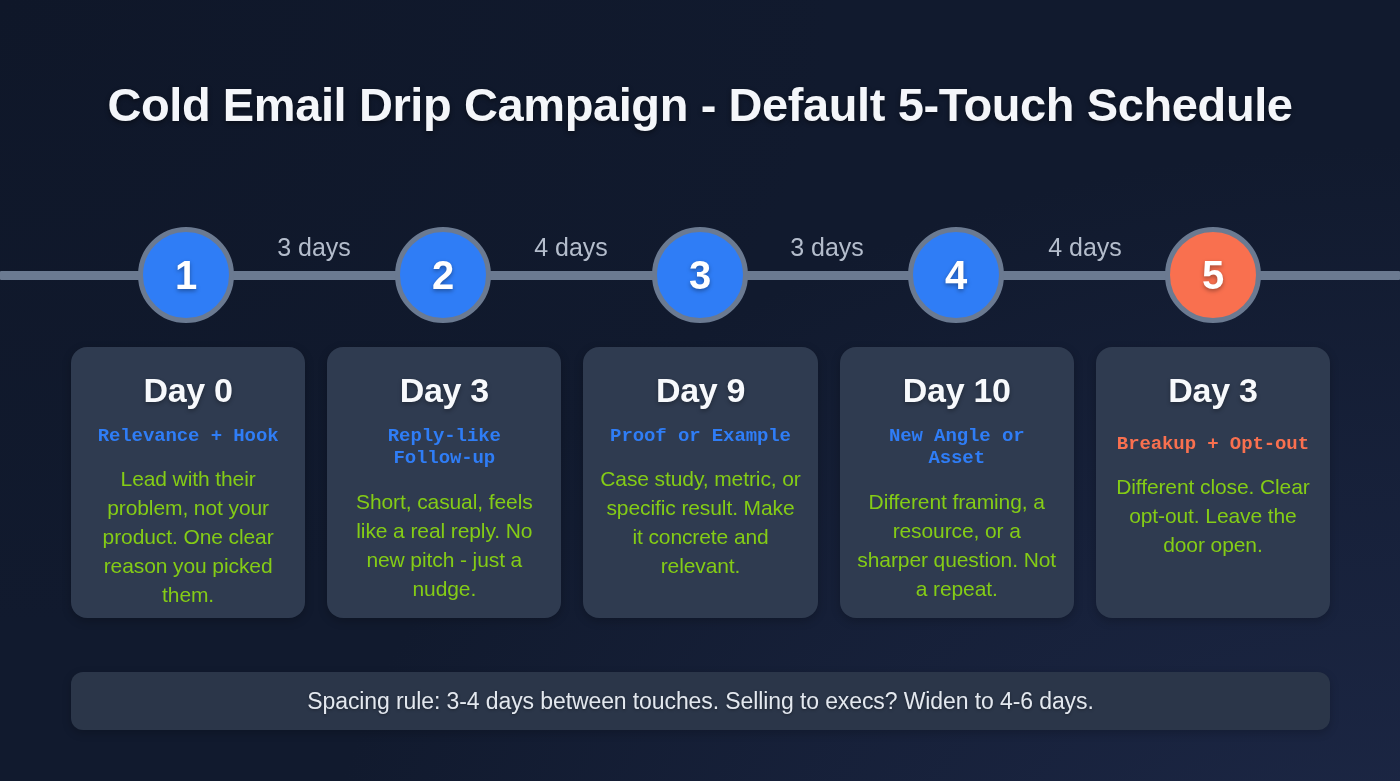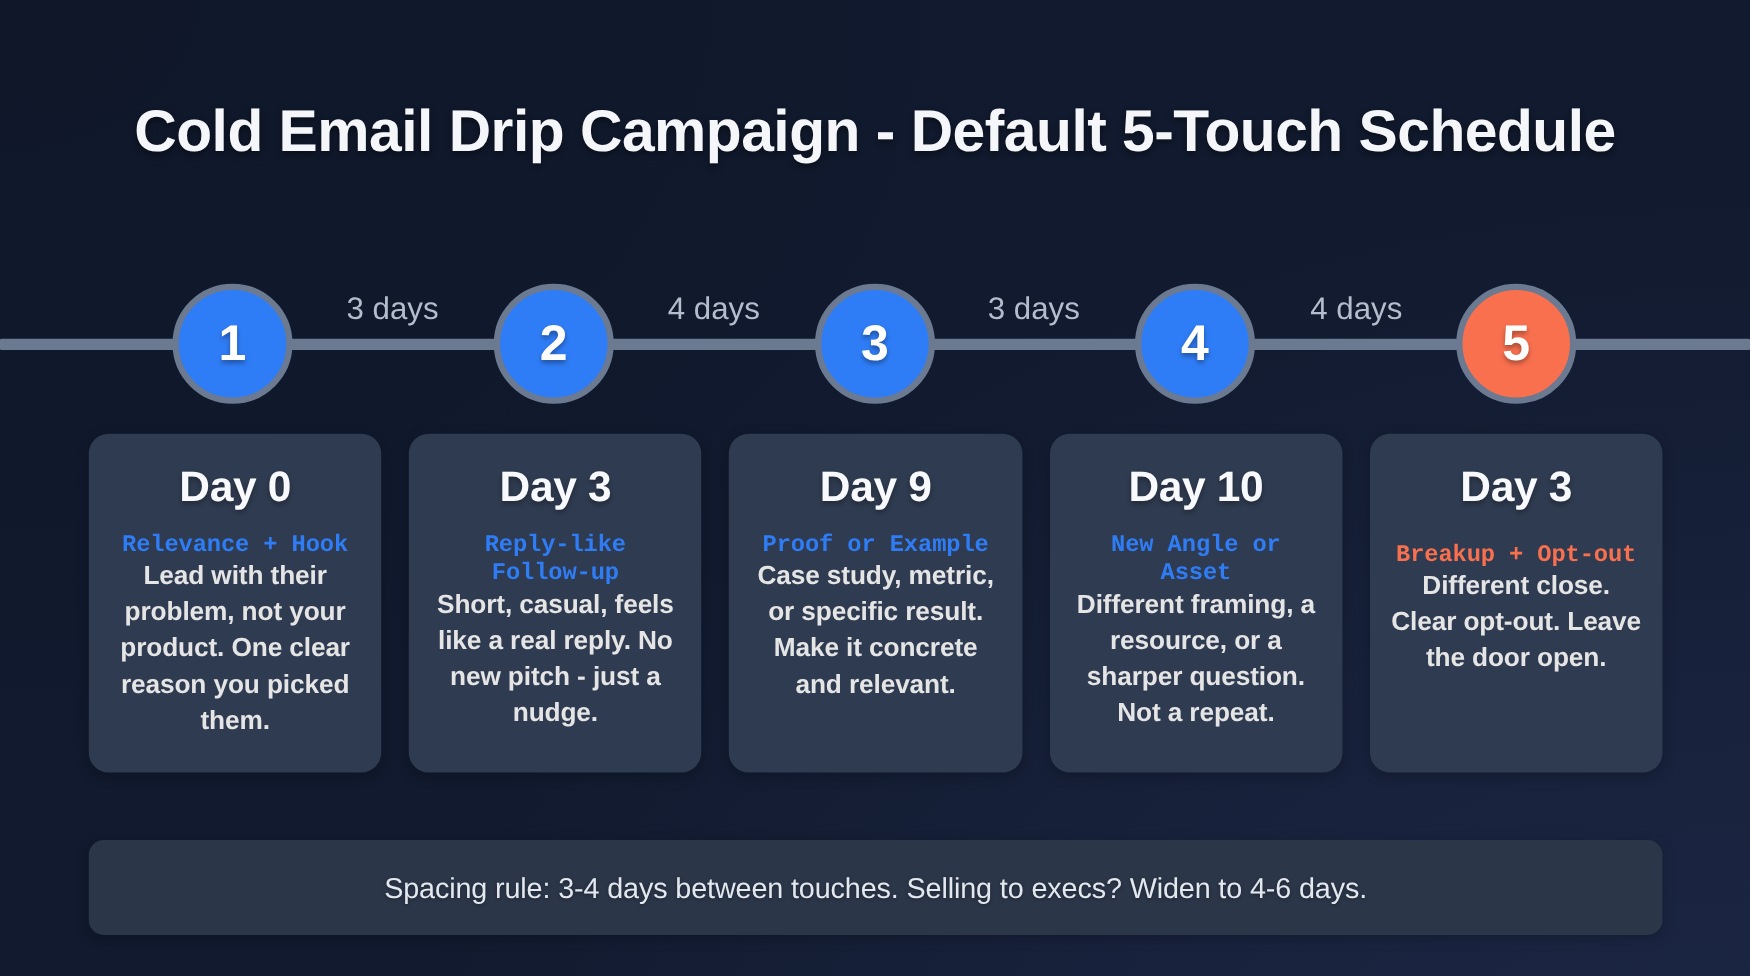--- a/index.html
+++ b/index.html
@@ -137,34 +137,34 @@
     font-size: 19px;
     font-weight: bold;
     color: #2f7df6;
     line-height: 1.2;
     letter-spacing: -0.1px;
     font-family: Liberation Mono, monospace;
   }
   .card-subject.accent-orange { color: #f9704f; margin-top: 24px; }
 
   .card-body {
+    margin-top: 18px;
     font-size: 21px;
-    color: #e5e5e5;
+    color: #84cc16;
     line-height: 1.38;
     letter-spacing: -0.1px;
-    font-weight: bold;
   }
 
   
   .footer {
     position: absolute;
     left: 71px;
     top: 672px;
     width: 1259px;
-    height: 76px;
+    height: 58px;
     background: #2b3649;
     border-radius: 12px;
     display: flex;
     align-items: center;
     justify-content: center;
     box-shadow: 0 3px 10px rgba(0,0,0,0.2);
   }
 
   .footer-text {
     font-size: 23px;

